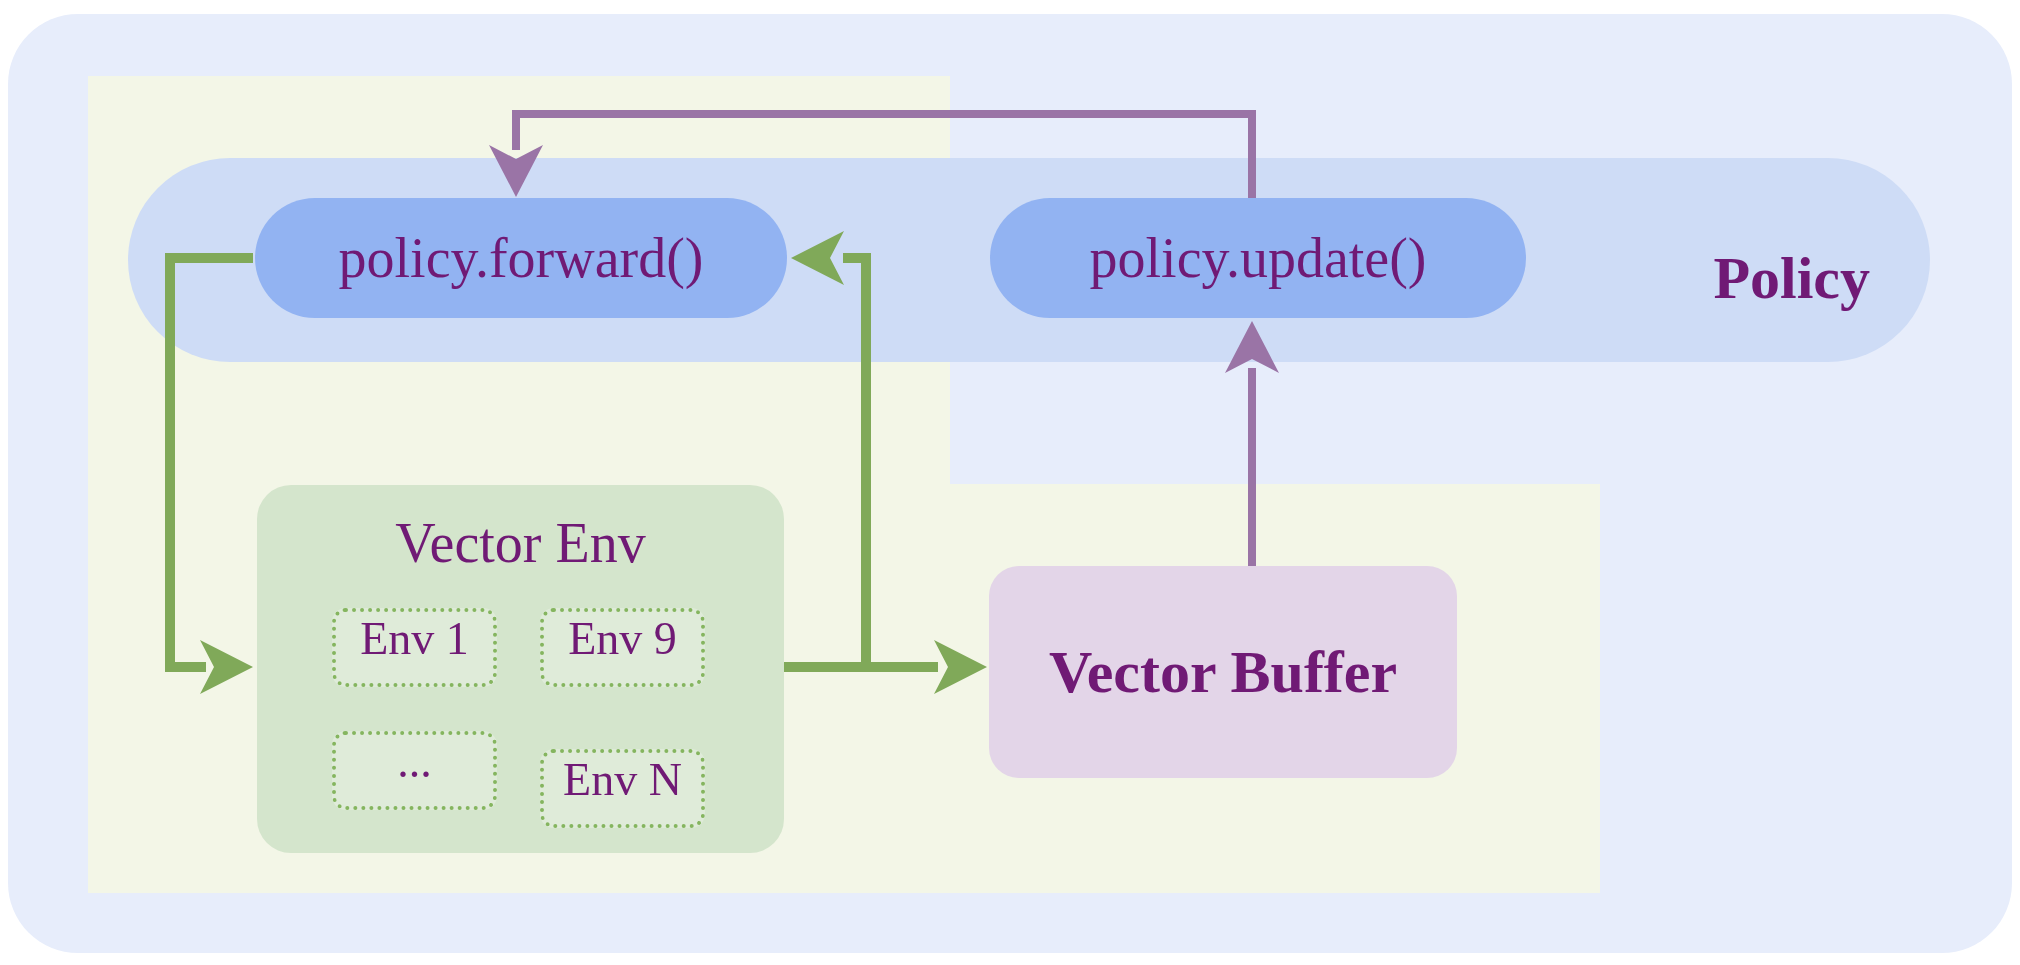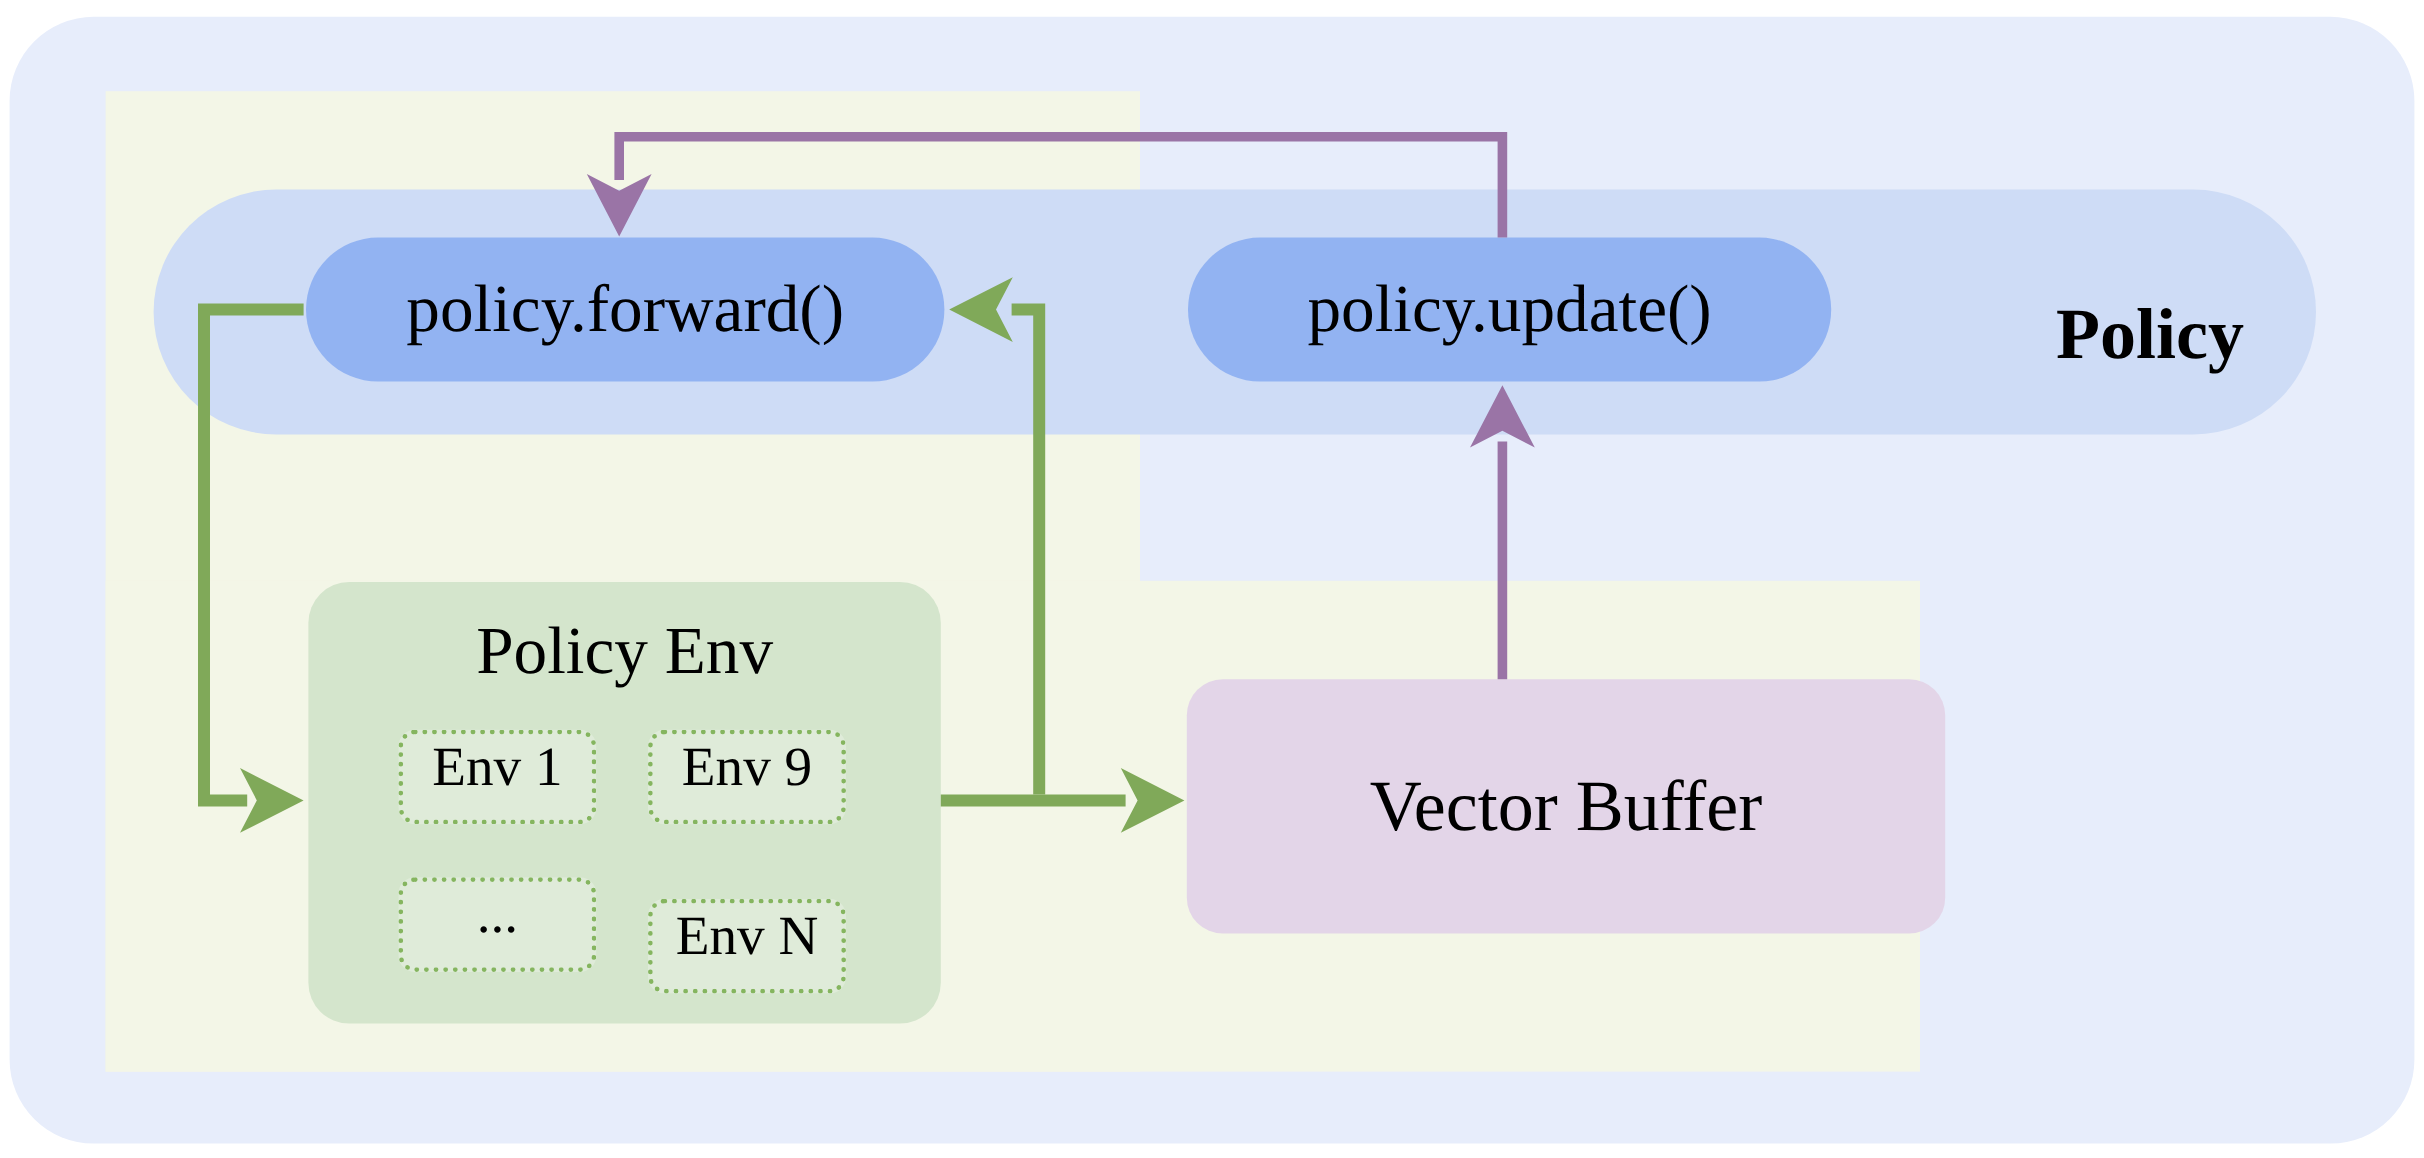--- a/index.html
+++ b/index.html
@@ -1,37 +1,37 @@
 <!DOCTYPE html>
 <html><head>
 <meta charset="utf-8">
 <style>
   html,body{margin:0;padding:0;background:#ffffff;}
   .canvas{
     position:relative;width:2020px;height:965px;overflow:hidden;
-    font-family:"Liberation Serif","DejaVu Serif",serif;color:#000000;
+    font-family:"Liberation Serif","DejaVu Serif",serif;color:#701a75;
   }
   .abs{position:absolute;}
   
   .trainer{left:8px;top:14px;width:2004px;height:939px;background:#e7edfb;border-radius:70px;z-index:1;}
   .collector-tall{left:88px;top:76px;width:862px;height:817px;background:#f3f6e7;z-index:2;}
   .collector-wide{left:88px;top:484px;width:1512px;height:409px;background:#f3f6e7;z-index:2;}
   .policy-band{left:128px;top:158px;width:1802px;height:204px;background:#cedcf6;border-radius:102px;z-index:3;}
   
   .pill{background:#92b3f2;border-radius:60px;z-index:4;display:flex;align-items:center;justify-content:center;font-size:56px;}
   .pill-forward{left:255px;top:198px;width:532px;height:120px;}
   .pill-update{left:990px;top:198px;width:536px;height:120px;justify-content:center;}
   .vector-env{left:257px;top:485px;width:527px;height:368px;background:#d4e5cc;border-radius:34px;z-index:4;}
   .vector-env-title{position:absolute;left:0;top:26px;width:100%;text-align:center;font-size:56px;}
   .env-slot{position:absolute;width:165px;height:79px;box-sizing:border-box;border:4px dotted #85b55f;border-radius:14px;background:rgba(255,255,255,0.25);display:flex;justify-content:center;font-size:46px;}
   .env-1{left:75px;top:123px;}
   .env-2{left:283px;top:123px;}
   .env-dots{left:75px;top:246px;}
   .env-n{left:283px;top:264px;}
-  .vector-buffer{left:989px;top:566px;width:632px;height:212px;background:#e3d5e8;border-radius:30px;z-index:4;display:flex;align-items:center;justify-content:center;font-size:60px;}
+  .vector-buffer{left:989px;top:566px;width:468px;height:212px;background:#e3d5e8;border-radius:30px;z-index:4;display:flex;align-items:center;justify-content:center;font-size:60px;font-weight:bold;}
   
   .region-label{z-index:5;font-weight:bold;font-size:60px;text-align:right;line-height:1;}
   .policy-label{left:1660px;top:248px;width:210px;}
   .collector-label{left:1293px;top:812px;width:255px;}
   .trainer-label{left:1700px;top:812px;width:220px;}
   
   .edges{position:absolute;left:0;top:0;width:2020px;height:965px;z-index:10;pointer-events:none;}
 </style>
 </head>
 <body>
@@ -44,21 +44,21 @@
   <div class="abs policy-band"></div>
 
   <div class="abs pill pill-forward">
     <span>policy.forward()</span>
   </div>
   <div class="abs pill pill-update">
     <span>policy.update()</span>
   </div>
 
   <div class="abs vector-env">
-    <div class="vector-env-title">Policy Env</div>
+    <div class="vector-env-title">Vector Env</div>
     <div class="env-slot env-1">
       <span>Env 1</span>
     </div>
     <div class="env-slot env-2">
       <span>Env 9</span>
     </div>
     <div class="env-slot env-dots">
       <span>...</span>
     </div>
     <div class="env-slot env-n">

